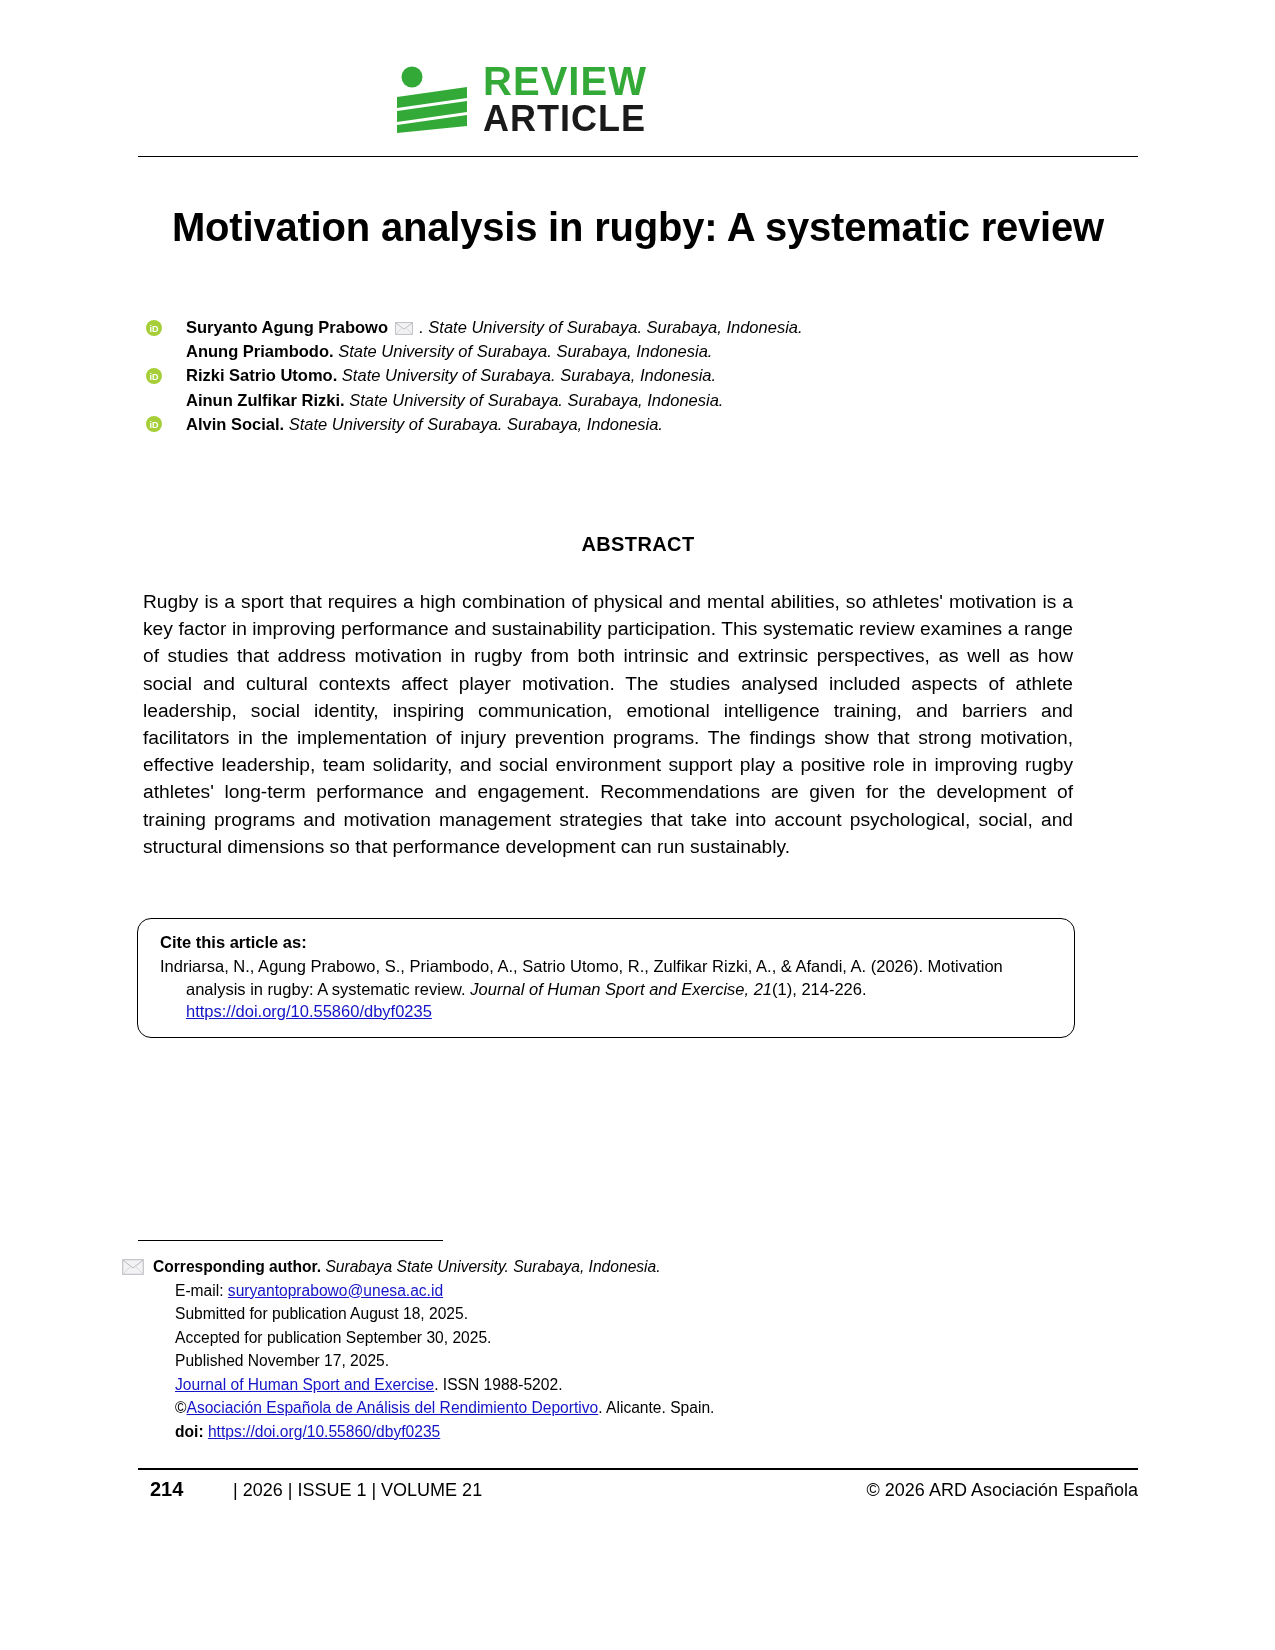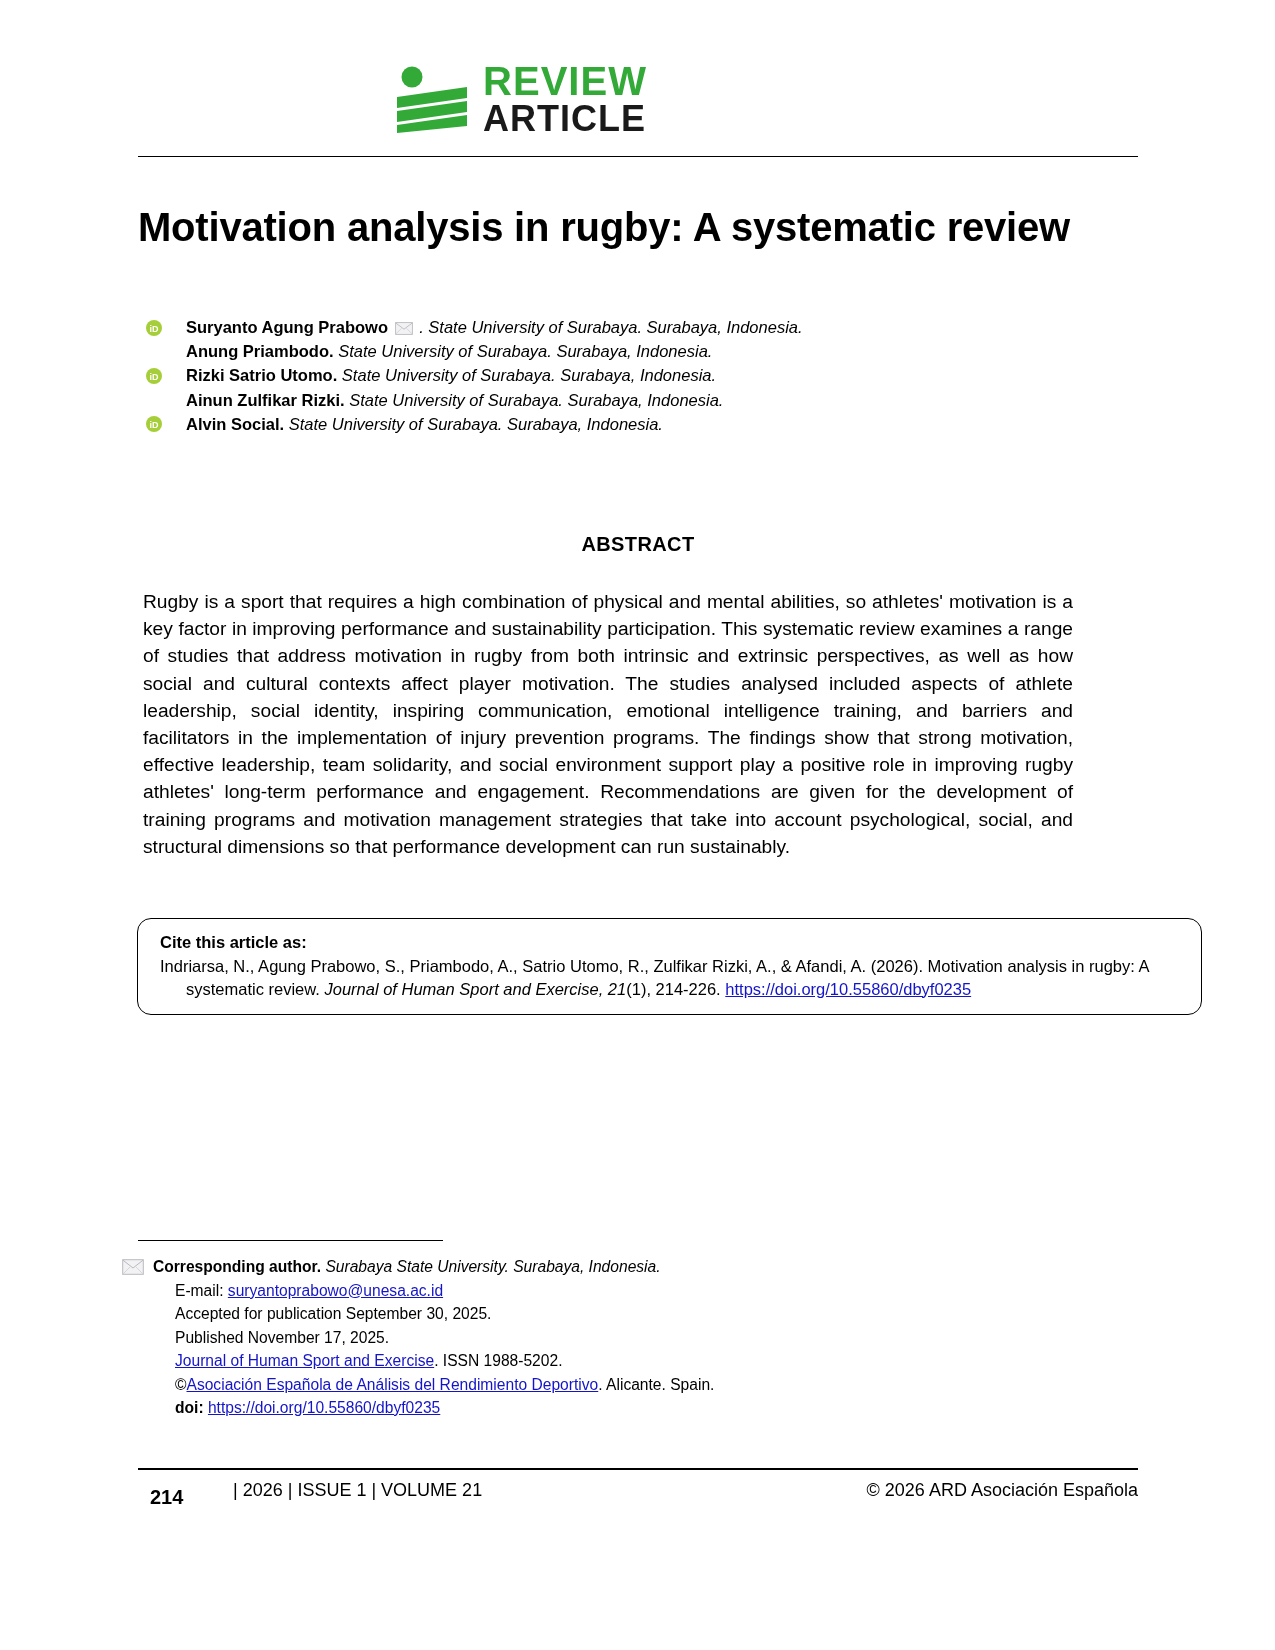--- a/index.html
+++ b/index.html
@@ -67,20 +67,21 @@
     width: 1000px;
     height: 0;
     border-top: 1.6px solid #000;
   }
   
   .title {
     position: absolute;
     left: 138px;
     top: 205px;
     width: 1000px;
+    text-align: center;
     font-size: 40px;
     font-weight: bold;
     letter-spacing: -0.2px;
     line-height: 1.12;
   }
   
   .authors {
     position: absolute;
     left: 138px;
     top: 315px;
@@ -141,21 +142,21 @@
     width: 935px;
     font-size: 19.2px;
     line-height: 27.2px;
   }
   .keywords b { font-weight: bold; }
   
   .cite-box {
     position: absolute;
     left: 137px;
     top: 918px;
-    width: 1065px;
+    width: 938px;
     padding: 12px 18px 14px 22px;
     border: 1.6px solid #000;
     border-radius: 14px;
     box-sizing: border-box;
   }
   .cite-title {
     font-size: 16.5px;
     font-weight: bold;
     line-height: 22px;
     margin-bottom: 2px;
@@ -221,21 +222,21 @@
   .footer {
     position: absolute;
     left: 138px;
     top: 1478px;
     width: 1000px;
     height: 34px;
   }
   .footer-page {
     position: absolute;
     left: 12px;
-    top: 8px;
+    top: 0;
     font-size: 20px;
     font-weight: bold;
   }
   .footer-issue {
     position: absolute;
     left: 95px;
     top: 2px;
     font-size: 18px;
   }
   .footer-copy {
@@ -342,20 +343,21 @@
           <rect x="0.7" y="0.7" width="20.6" height="14.6" fill="#f2f2f4" stroke="#b9b9bf" stroke-width="1"></rect>
           <path d="M1 1.2 L11 9 L21 1.2" fill="none" stroke="#b9b9bf" stroke-width="1"></path>
           <path d="M1 15 L8 8 M21 15 L14 8" fill="none" stroke="#d2d2d7" stroke-width="0.9"></path>
         </svg>
       </span>
       <b>Corresponding author.</b><i> Surabaya State University. Surabaya, Indonesia.</i>
     </div>
     <div class="fn-line">
       <span>E-mail: </span><a class="link" href="#">suryantoprabowo@unesa.ac.id</a>
     </div>
+    <div class="fn-line">Submitted for publication August 18, 2025.</div>
     <div class="fn-line">Accepted for publication September 30, 2025.</div>
     <div class="fn-line">Published November 17, 2025.</div>
     <div class="fn-line">
       <a class="link" href="#">Journal of Human Sport and Exercise</a><span>. ISSN 1988-5202.</span>
     </div>
     <div class="fn-line">
       <span>©</span><a class="link" href="#">Asociación Española de Análisis del Rendimiento Deportivo</a><span>. Alicante. Spain.</span>
     </div>
     <div class="fn-line">
       <b>doi:</b>&nbsp;<a class="link" href="#">https://doi.org/10.55860/dbyf0235</a>

